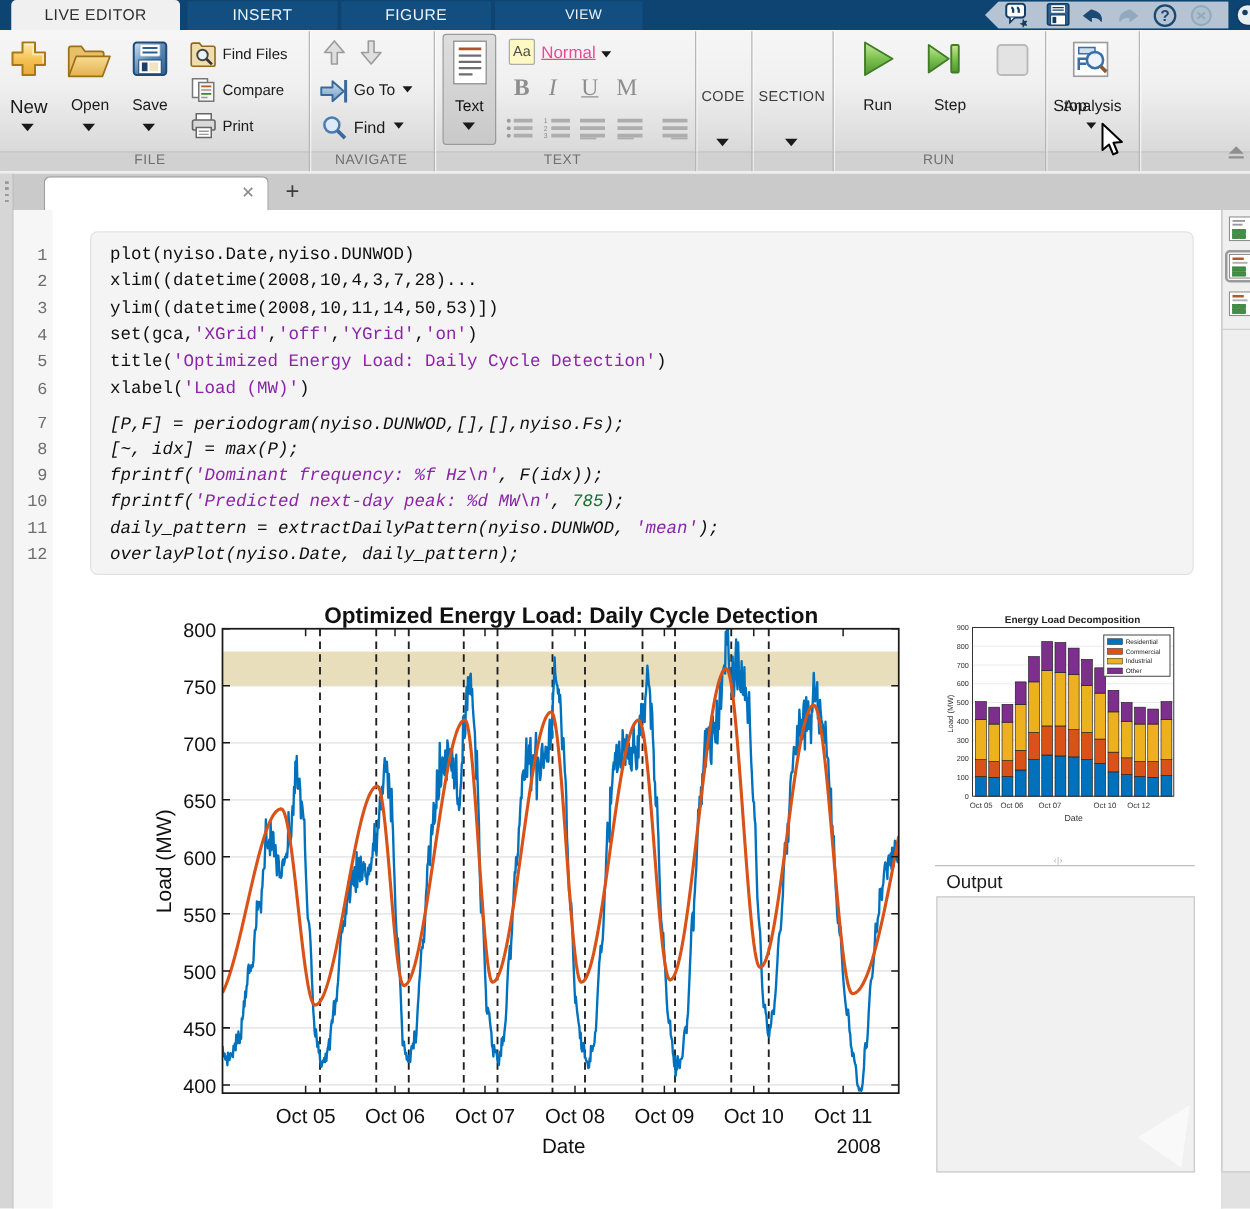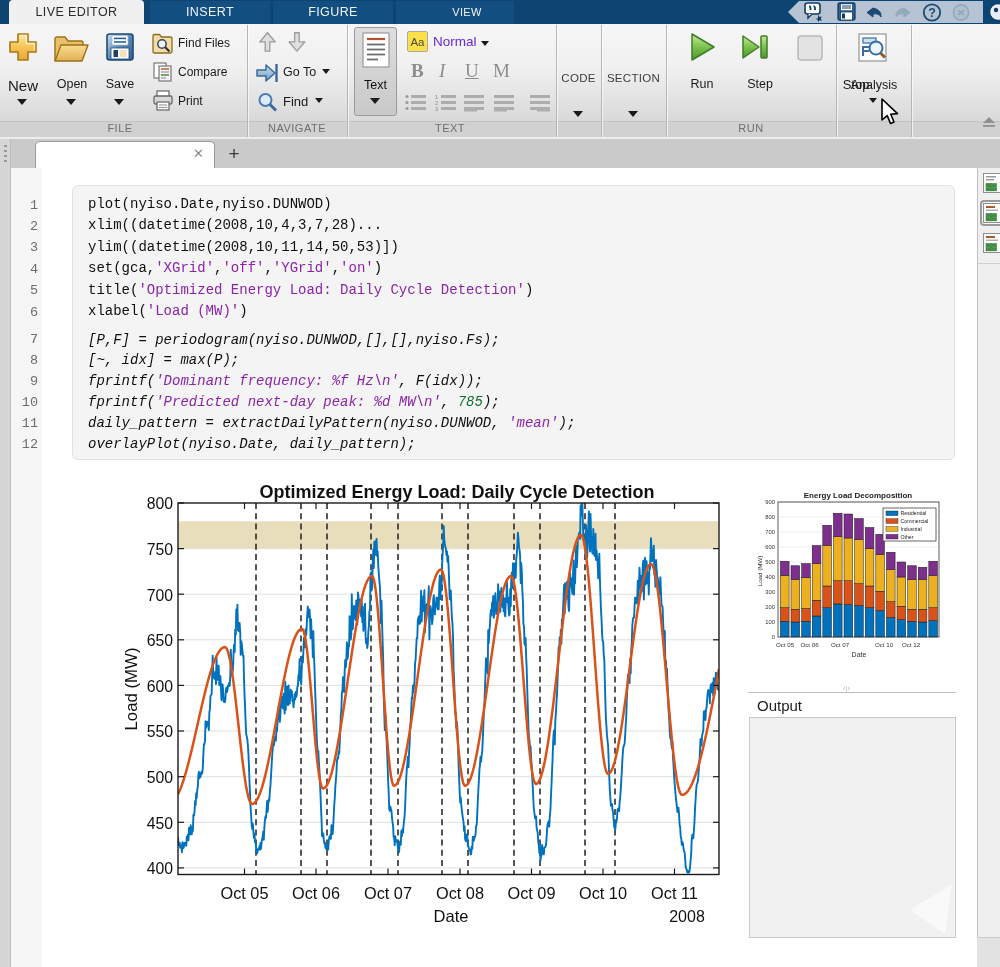--- a/index.html
+++ b/index.html
@@ -164,22 +164,22 @@
 <svg class="abs" style="left:362px;top:32px;" width="28" height="36" viewBox="0 0 28 36">
  <rect x="1" y="1" width="26" height="34" fill="#fff" stroke="#9a9a9a" stroke-width="1.2"></rect>
  <line x1="5" y1="7" x2="23" y2="7" stroke="#b0522a" stroke-width="2.2"></line>
  <line x1="5" y1="12.5" x2="23" y2="12.5" stroke="#6e6e6e" stroke-width="1.8"></line>
  <line x1="5" y1="17.5" x2="23" y2="17.5" stroke="#6e6e6e" stroke-width="1.8"></line>
  <line x1="5" y1="22.5" x2="23" y2="22.5" stroke="#6e6e6e" stroke-width="1.8"></line>
  <line x1="5" y1="27.5" x2="16" y2="27.5" stroke="#6e6e6e" stroke-width="1.8"></line>
 </svg>
 <div class="abs ctr" style="left:354px;top:78px;width:43px;font-size:12.5px;color:#111;">Text</div>
 <div class="arrow-dn" style="left:370px;top:98px;"></div>
-<div class="abs" style="left:407px;top:31px;width:21px;height:21px;background:#fde047;border:1px solid #ababab;border-radius:2px;box-sizing:border-box;font-size:11.5px;color:#4a4a4a;text-align:center;line-height:20px;">Aa</div>
-<div class="abs" style="left:433px;top:34px;font-size:13.5px;color:#6d28d9;">Normal</div>
+<div class="abs" style="left:407px;top:31px;width:21px;height:21px;background:#fef9c3;border:1px solid #ababab;border-radius:2px;box-sizing:border-box;font-size:11.5px;color:#4a4a4a;text-align:center;line-height:20px;">Aa</div>
+<div class="abs" style="left:433px;top:34px;font-size:13.5px;color:#ec4899;text-decoration:underline;">Normal</div>
 <div class="arrow-sm" style="left:481px;top:41px;"></div>
 <div class="abs" style="left:409px;top:60px;width:120px;height:24px;font-family:'Liberation Serif',serif;color:#8e8e8e;font-size:19px;">
  <span style="position:absolute;left:2px;font-weight:bold;">B</span>
  <span style="position:absolute;left:30px;font-style:italic;">I</span>
  <span style="position:absolute;left:56px;text-decoration:underline;">U</span>
  <span style="position:absolute;left:84px;">M</span>
 </div>
 <svg class="abs" style="left:404px;top:92px;" width="24" height="20" viewBox="0 0 24 20">
       <circle cx="3" cy="4.5" r="1.6" fill="#9a9a9a"></circle>
       <rect x="7" y="3" width="15" height="3" fill="#adadad"></rect>

